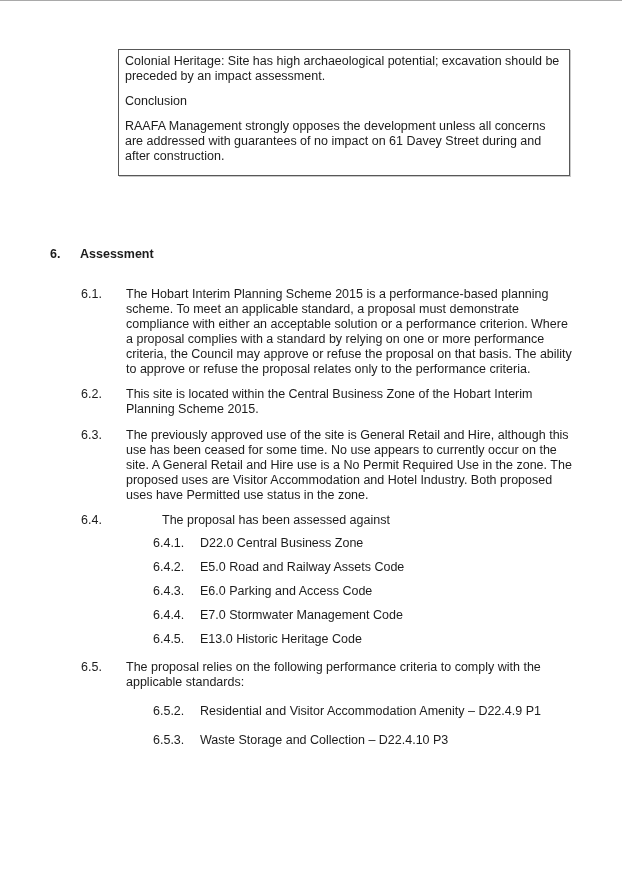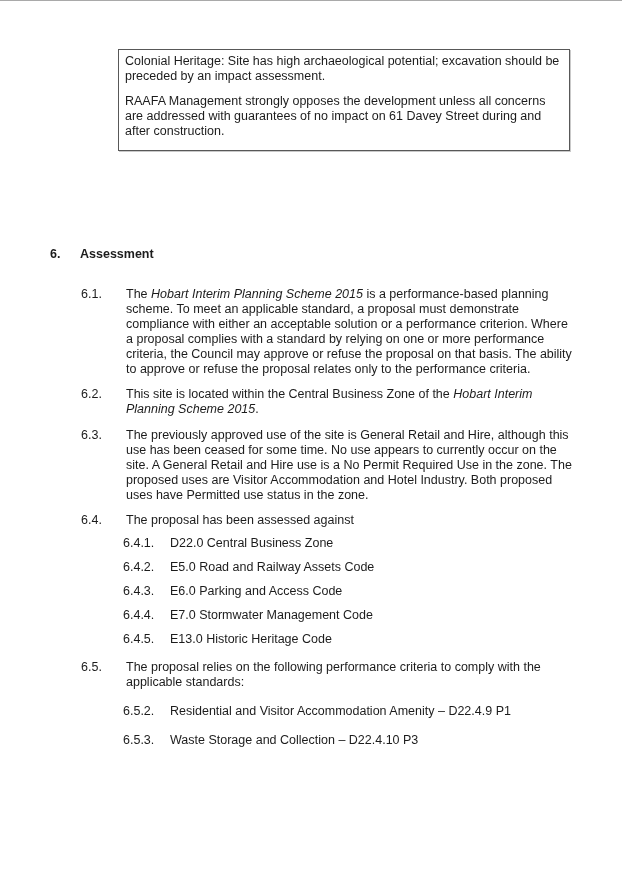--- a/index.html
+++ b/index.html
@@ -50,40 +50,41 @@
     display: flex;
     padding-left: 81px;
   }
   .item .num { width: 45px; flex: none; }
   .item .txt { width: 446px; flex: none; }
 
   .sub {
     display: flex;
     padding-left: 123px;
   }
-  .sub .num { width: 47px; flex: none; }
+  .sub .num { width: 47px; flex: none; margin-left: 30px; }
   .sub .txt { flex: 1; }
 
   .m10 { margin-bottom: 10px; }
   .m11 { margin-bottom: 11px; }
-  .m8  { margin-bottom: 8px; }
+  .m8  { margin-bottom: 8px; gap: 36px; }
   .m9  { margin-bottom: 9px; }
   .m13 { margin-bottom: 13px; }
   .m14 { margin-bottom: 14px; }
 
-  .it { font-style: italic; }
+  .it { }
 </style>
 </head>
 <body>
 
 <div class="page">
   <div class="top-edge-line"></div>
 
   <div class="quote-box">
     <p class="qp">Colonial Heritage: Site has high archaeological potential; excavation should be preceded by an impact assessment.</p>
+    <p class="qp">Conclusion</p>
     <p class="qp last">RAAFA Management strongly opposes the development unless all concerns are addressed with guarantees of no impact on 61 Davey Street during and after construction.</p>
   </div>
 
   <div class="main">
 
     <div class="heading">
       <span class="h-num">6.</span>
       <span class="h-title">Assessment</span>
     </div>
 

